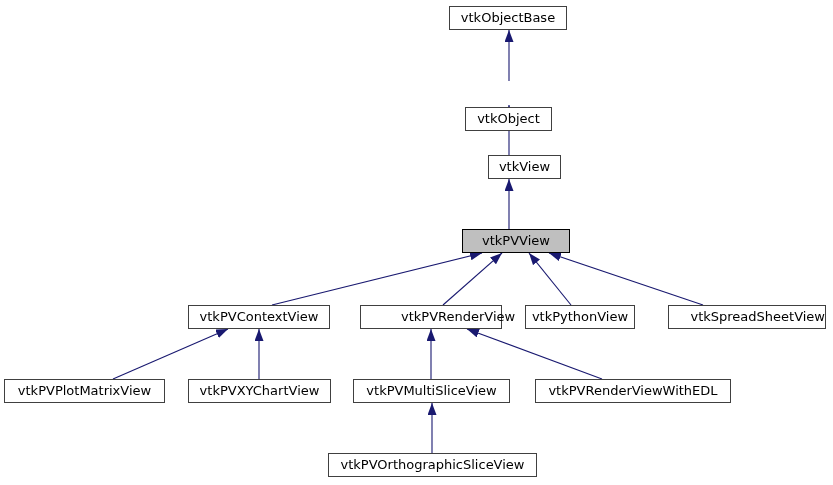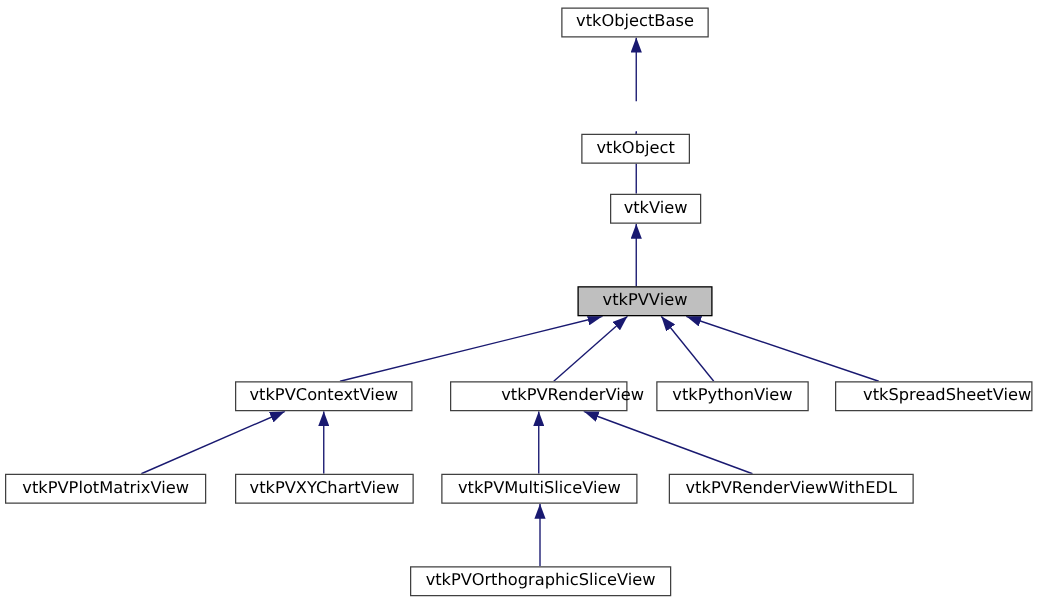--- a/index.html
+++ b/index.html
@@ -67,21 +67,21 @@
     <line x1="602" y1="379" x2="467" y2="329" marker-end="url(#arrow)"></line>
     <line x1="432" y1="453" x2="432" y2="403" marker-end="url(#arrow)"></line>
   </svg>
 
   <div class="node" style="left:449px; top:6px;   width:118px;">vtkObjectBase</div>
   <div class="node" style="left:465px; top:81px;  width:87px;margin-top:26px;">vtkObject</div>
   <div class="node" style="left:472px; top:155px; width:73px;margin-left:16px;">vtkView</div>
   <div class="node highlight" style="left:462px; top:229px; width:108px;">vtkPVView</div>
   <div class="node" style="left:188px; top:305px; width:142px;">vtkPVContextView</div>
   <div class="node" style="left:360px; top:305px; width:142px;padding-left:40px;">vtkPVRenderView</div>
-  <div class="node" style="left:525px; top:305px; width:122px;">vtkPythonView</div>
+  <div class="node" style="left:525px; top:305px; width:110px;">vtkPythonView</div>
   <div class="node" style="left:668px; top:305px; width:158px;text-align:right;">vtkSpreadSheetView</div>
   <div class="node" style="left:4px;   top:379px; width:161px;">vtkPVPlotMatrixView</div>
   <div class="node" style="left:188px; top:379px; width:143px;">vtkPVXYChartView</div>
   <div class="node" style="left:353px; top:379px; width:157px;">vtkPVMultiSliceView</div>
   <div class="node" style="left:535px; top:379px; width:196px;">vtkPVRenderViewWithEDL</div>
   <div class="node" style="left:328px; top:453px; width:209px;">vtkPVOrthographicSliceView</div>
 
 </div>
 
 </body></html>

